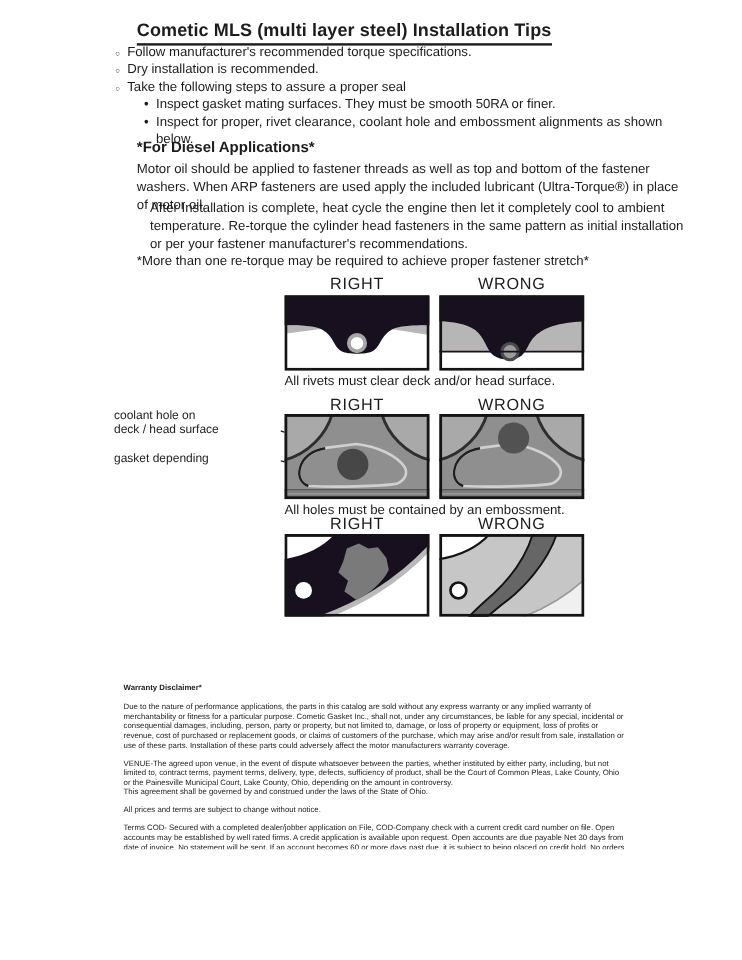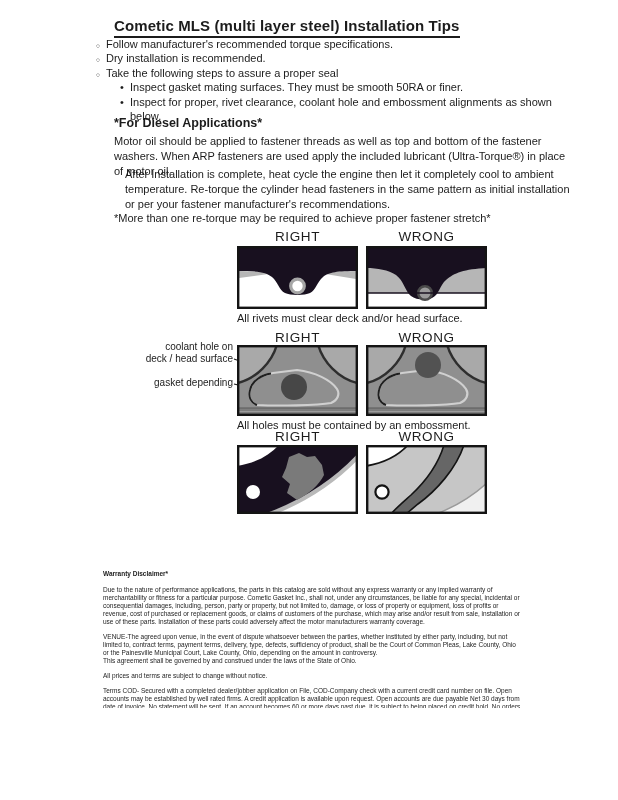--- a/index.html
+++ b/index.html
@@ -20,21 +20,21 @@
   }
   .tips ul ul{margin-left:14px;}
   .tips ul ul li::before{
     content:"•";position:absolute;left:0;top:0;font-size:11px;
   }
   .diesel-heading{left:114px;top:116px;font-size:12.5px;font-weight:bold;}
   .body-text{left:114px;width:452px;font-size:11px;line-height:14.8px;}
   .fig-label{width:121px;text-align:center;font-size:13.5px;letter-spacing:0.6px;}
   .fig-caption{font-size:11px;line-height:12.8px;white-space:pre-line;}
   .fig-img{display:block;}
-  .annot{font-size:10px;line-height:11.8px;text-align:right;width:138px;white-space:pre-line;}
+  .annot{font-size:10px;line-height:11.8px;text-align:left;width:138px;white-space:pre-line;}
   .disclaimer{left:103px;top:570px;width:418px;font-size:6.5px;line-height:7.9px;}
   .disclaimer .d-head{font-weight:bold;margin:0 0 8px 0;}
   .disclaimer p{margin:0 0 7.5px 0;}
   .disclaimer .tight{margin:0;}
   .page-number{left:383px;top:754px;font-size:14.5px;letter-spacing:0.3px;color:#1d4ed8;}
 </style>
 </head>
 <body>
 
 <div class="page">

